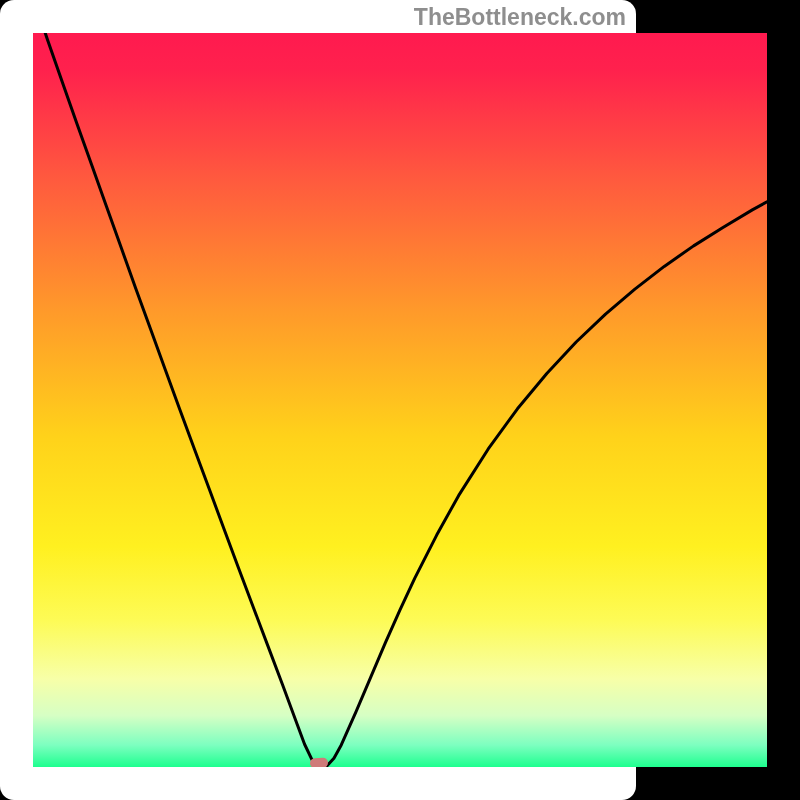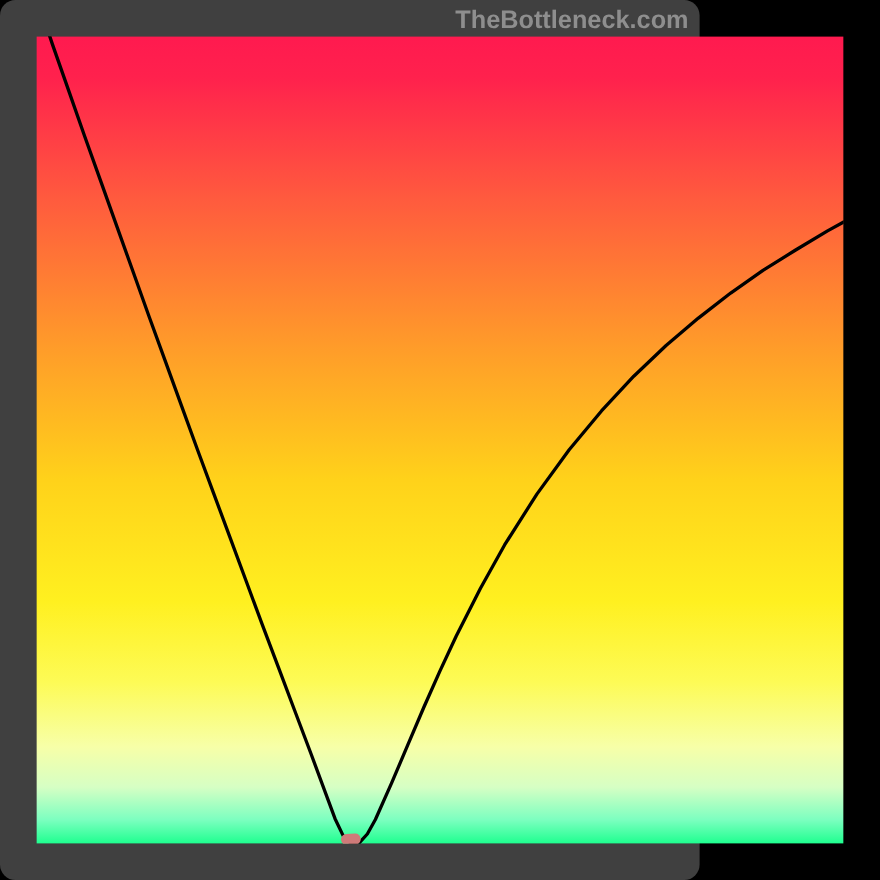--- a/index.html
+++ b/index.html
@@ -9,21 +9,21 @@
     height: 800px;
     background: #000;
     overflow: hidden;
   }
   .frame {
     position: absolute;
     left: 0;
     top: 0;
     width: 636px;
     height: 800px;
-    background: #404040;
+    background: #ffffff;
     border-radius: 14px;
   }
   .plot {
     position: absolute;
     left: 33px;
     top: 33px;
     width: 734px;
     height: 734px;
     overflow: hidden;
   }

